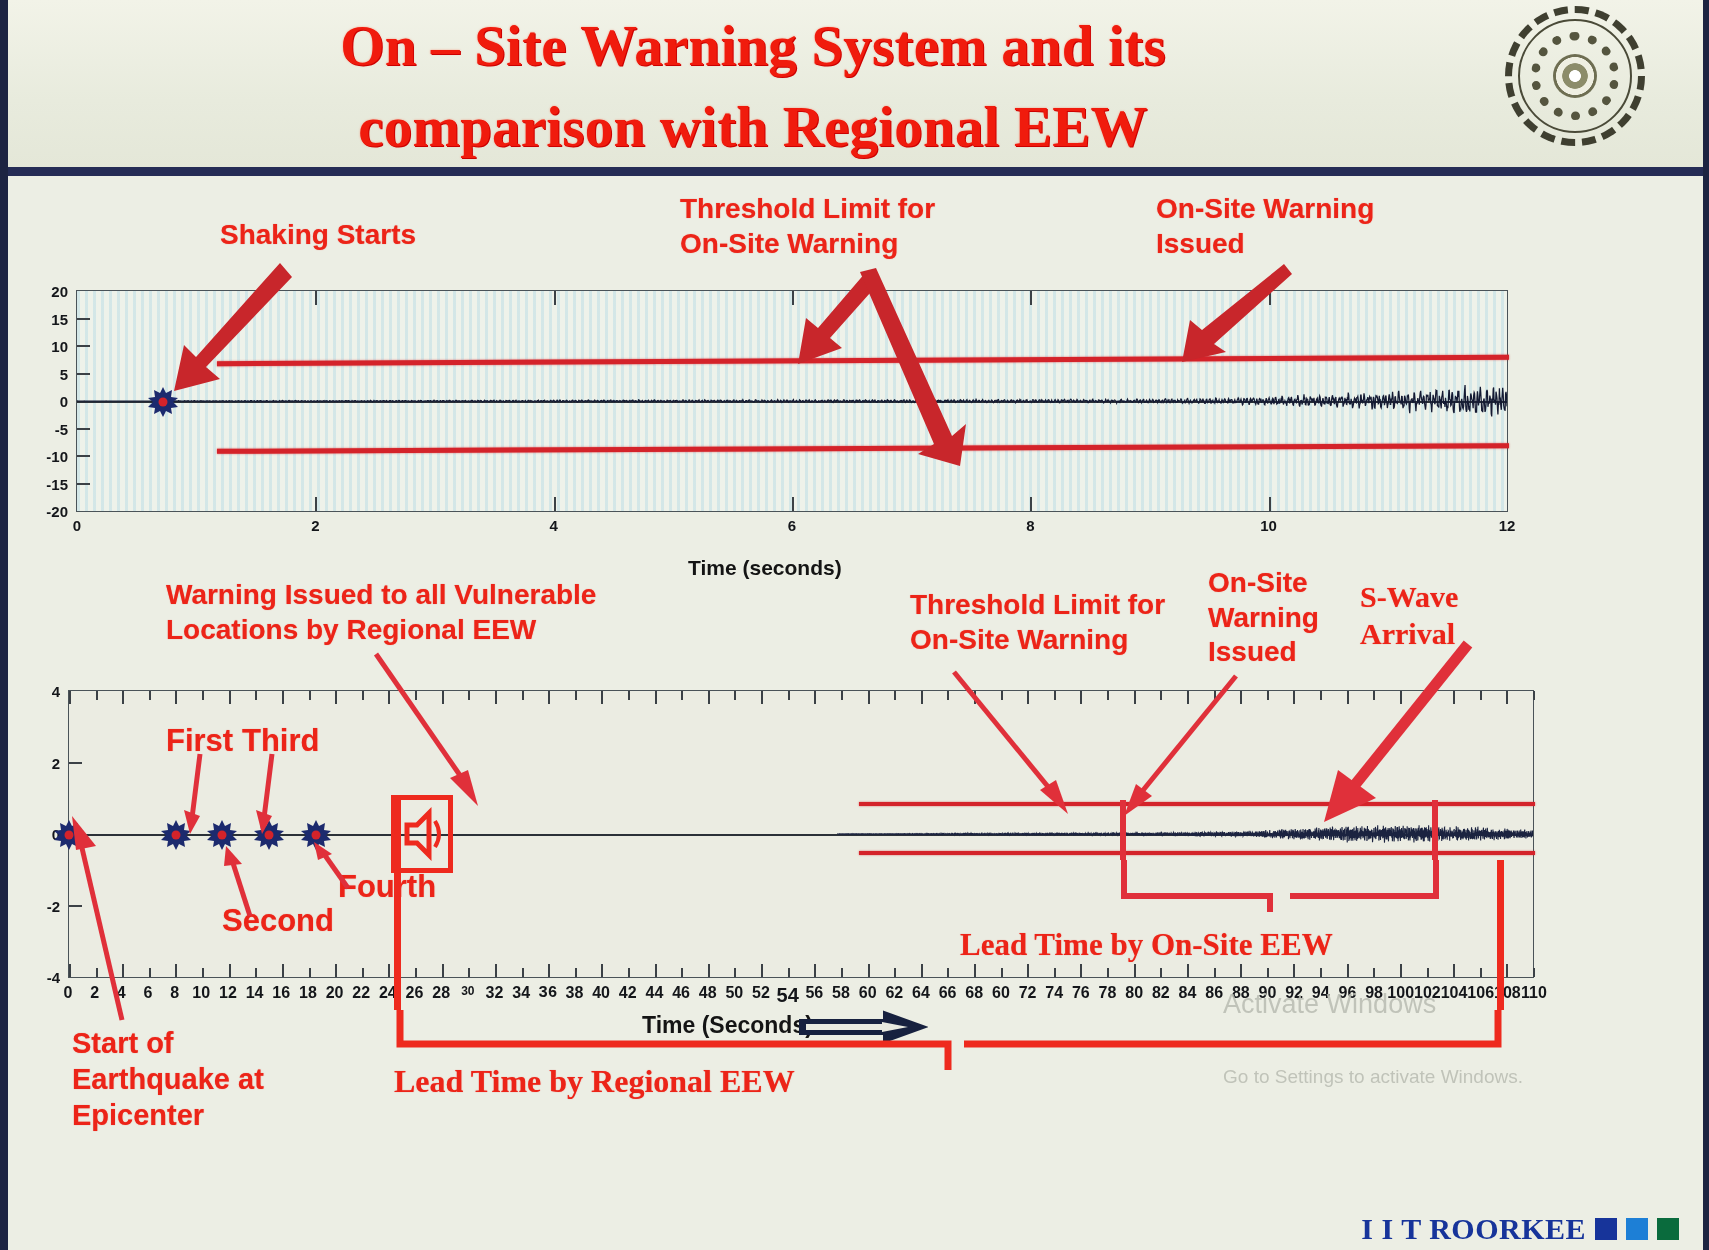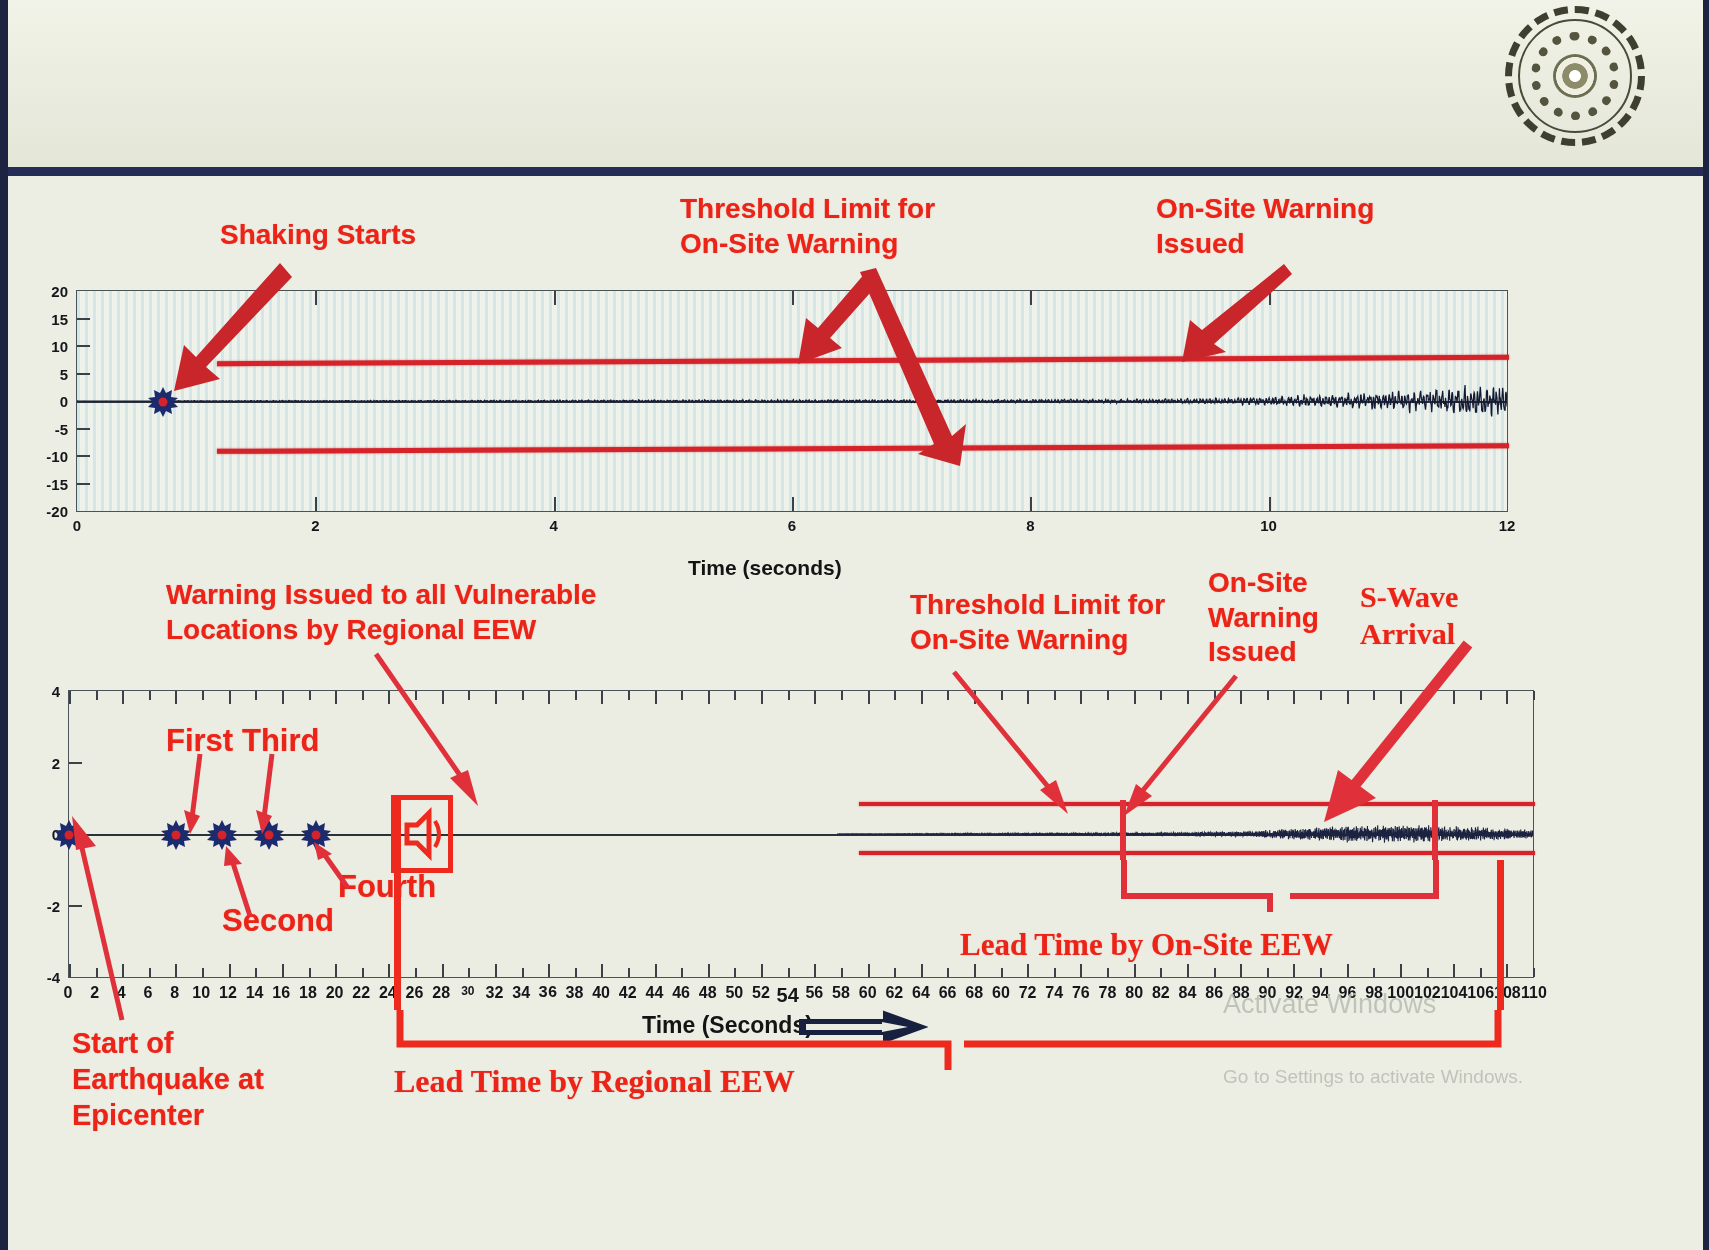--- a/index.html
+++ b/index.html
@@ -145,20 +145,24 @@
   
   .timearrow { position:absolute; }
 </style>
 </head>
 <body>
 
 <div id="photo">
 <div id="slide">
 
   <div id="header">
+    <div id="title">
+      <div>On – Site Warning System and its</div>
+      <div>comparison with Regional EEW</div>
+    </div>
     <div id="emblem">
       <div class="ring"></div>
           <div class="ring2"></div>
           <div class="ring3"></div>
           <div class="core"></div>
     </div>
   </div>
 
   <div class="plotbox" id="top-plot" style="left:68px; top:290px; width:1432px; height:222px;">
 
@@ -553,15 +557,21 @@
   <div style="position:absolute;left:386px;top:800px;width:7px;height:210px;background:#ee2a1e;"></div>
   <div style="position:absolute;left:1489px;top:860px;width:7px;height:150px;background:#ee2a1e;"></div>
   <div style="position:absolute;left:1112px;top:800px;width:6px;height:60px;background:#e0303a;"></div>
   <div style="position:absolute;left:1424px;top:800px;width:6px;height:60px;background:#e0303a;"></div>
 
   <div id="watermark">
     <div>Activate Windows</div>
     <div class="sub">Go to Settings to activate Windows.</div>
   </div>
 
+  <div id="brand">
+    <span class="txt">I I T ROORKEE</span>
+    <span class="sq" style="background: rgb(23, 52, 154);"></span>
+    <span class="sq" style="background: rgb(29, 127, 214);"></span>
+    <span class="sq" style="background: rgb(10, 107, 61);"></span>
+  </div>
 
 </div>
 </div>
 
 </body></html>

